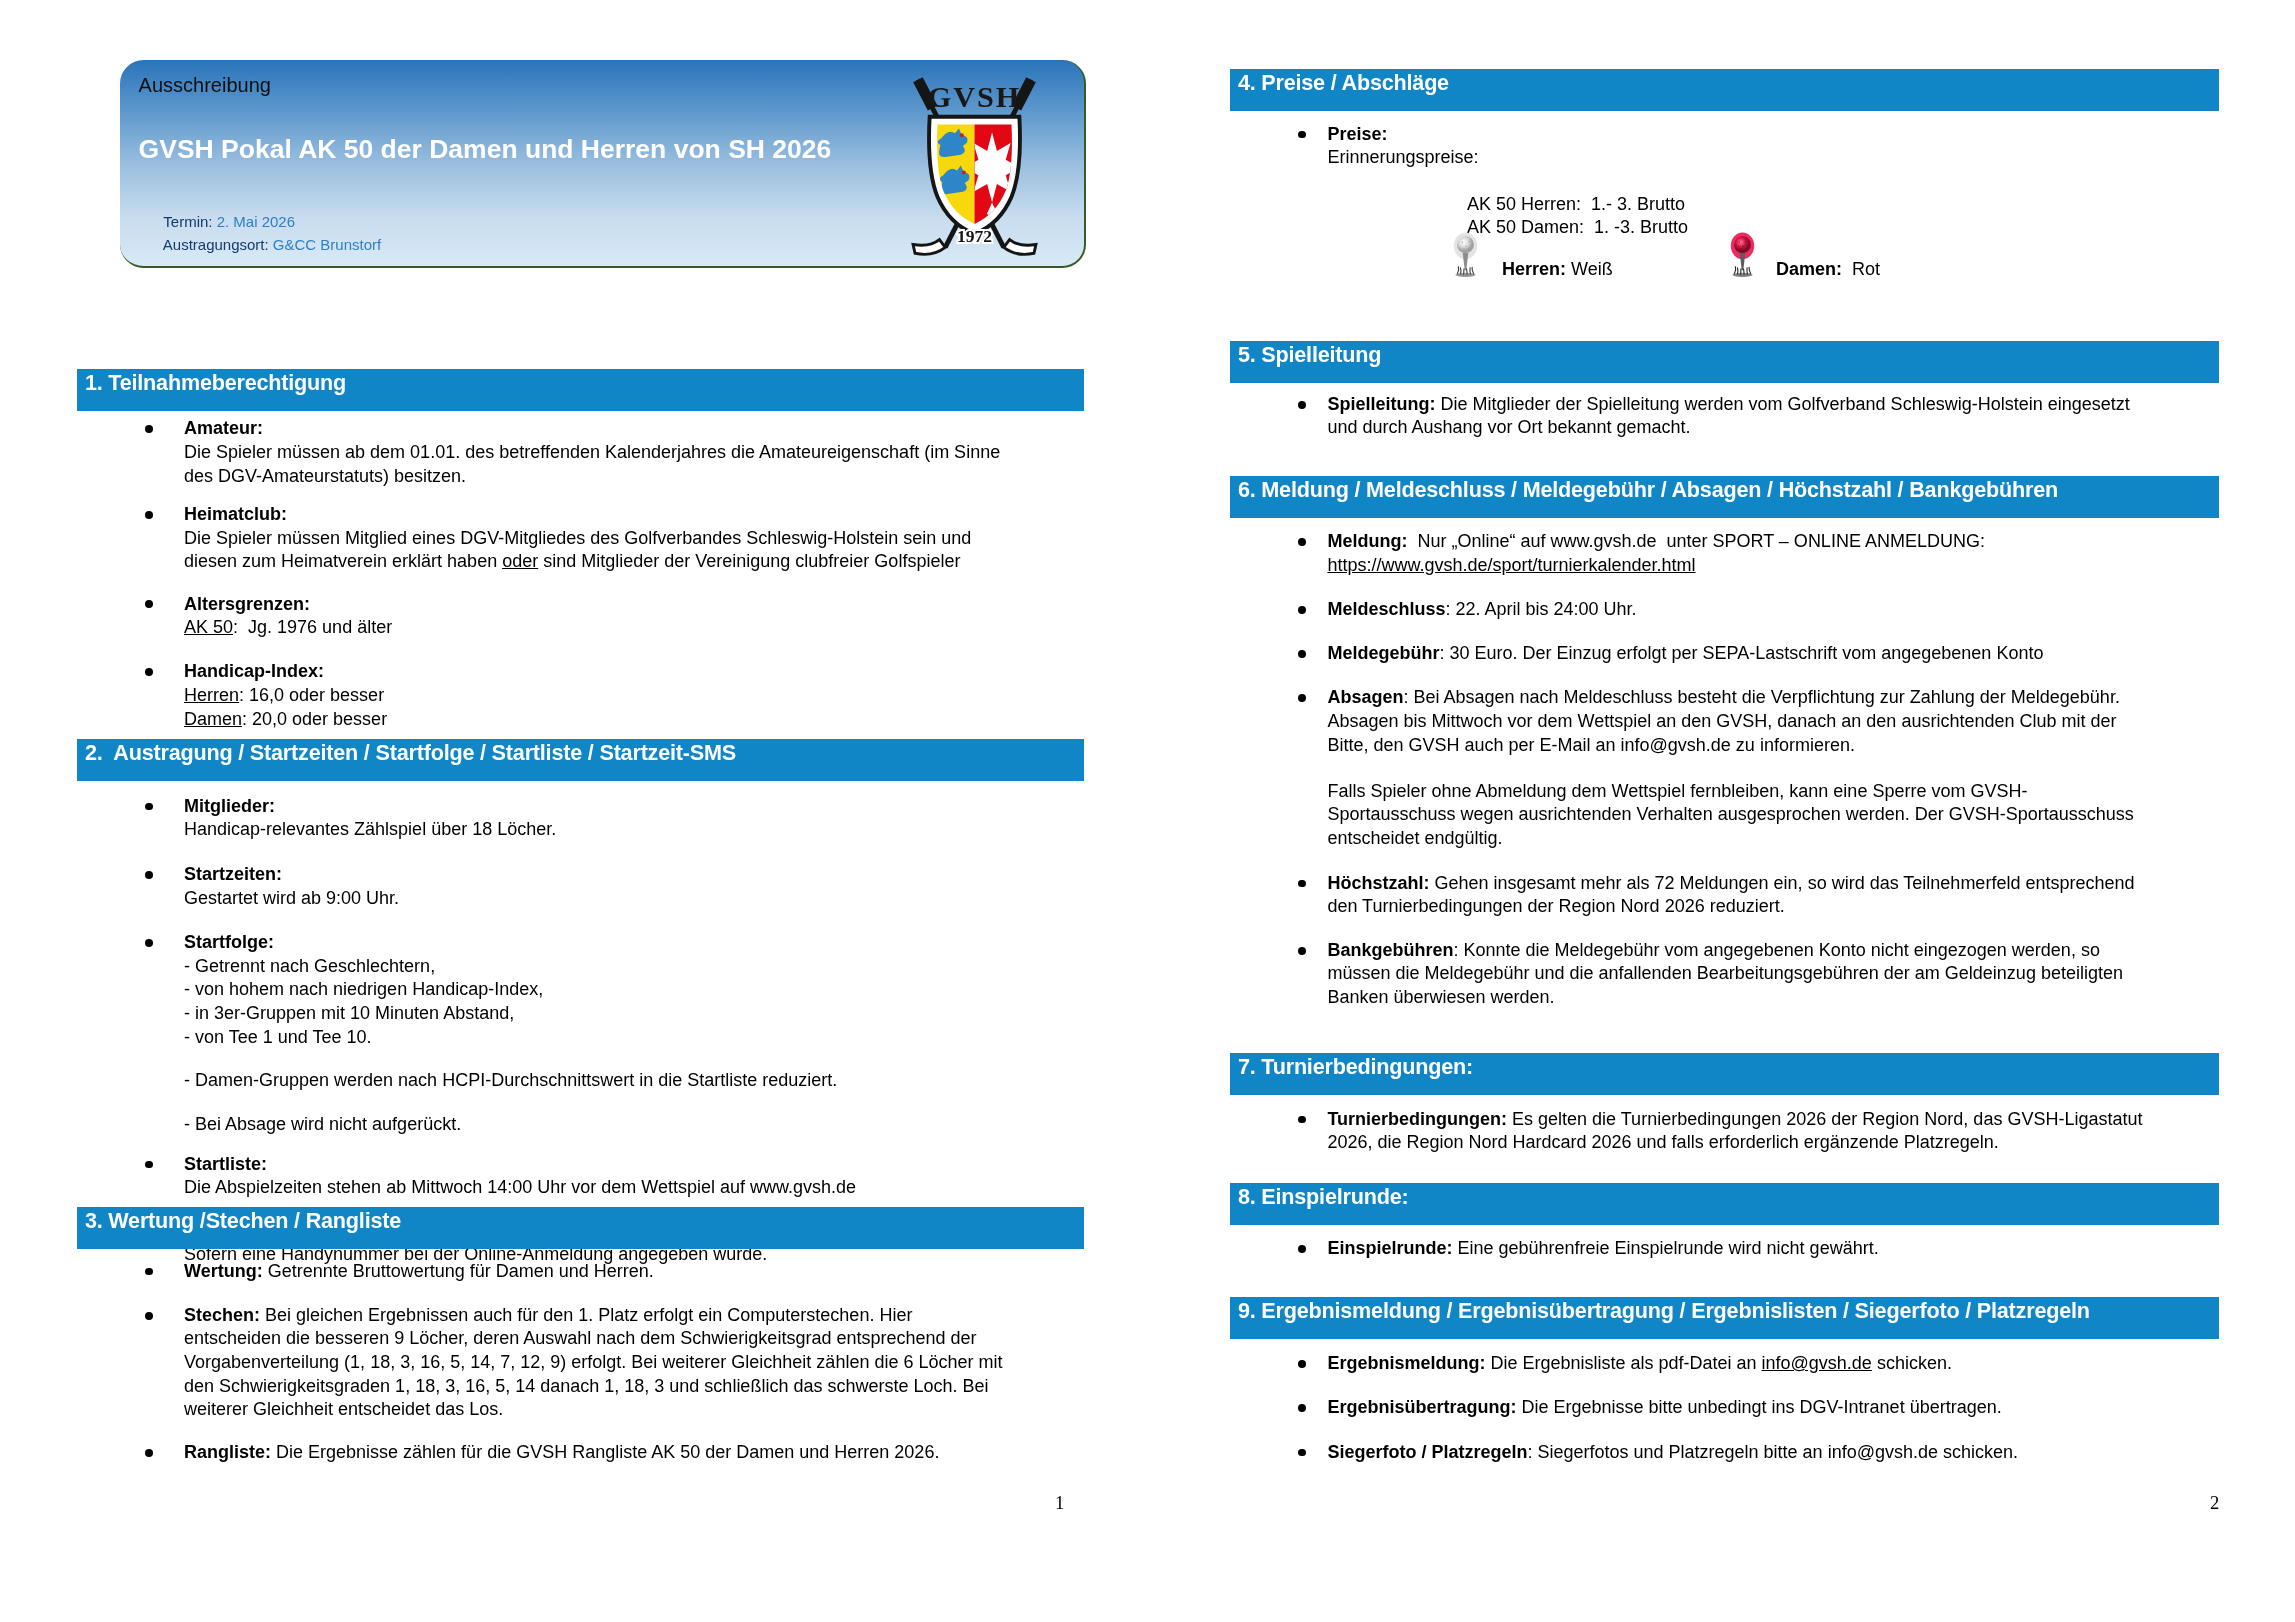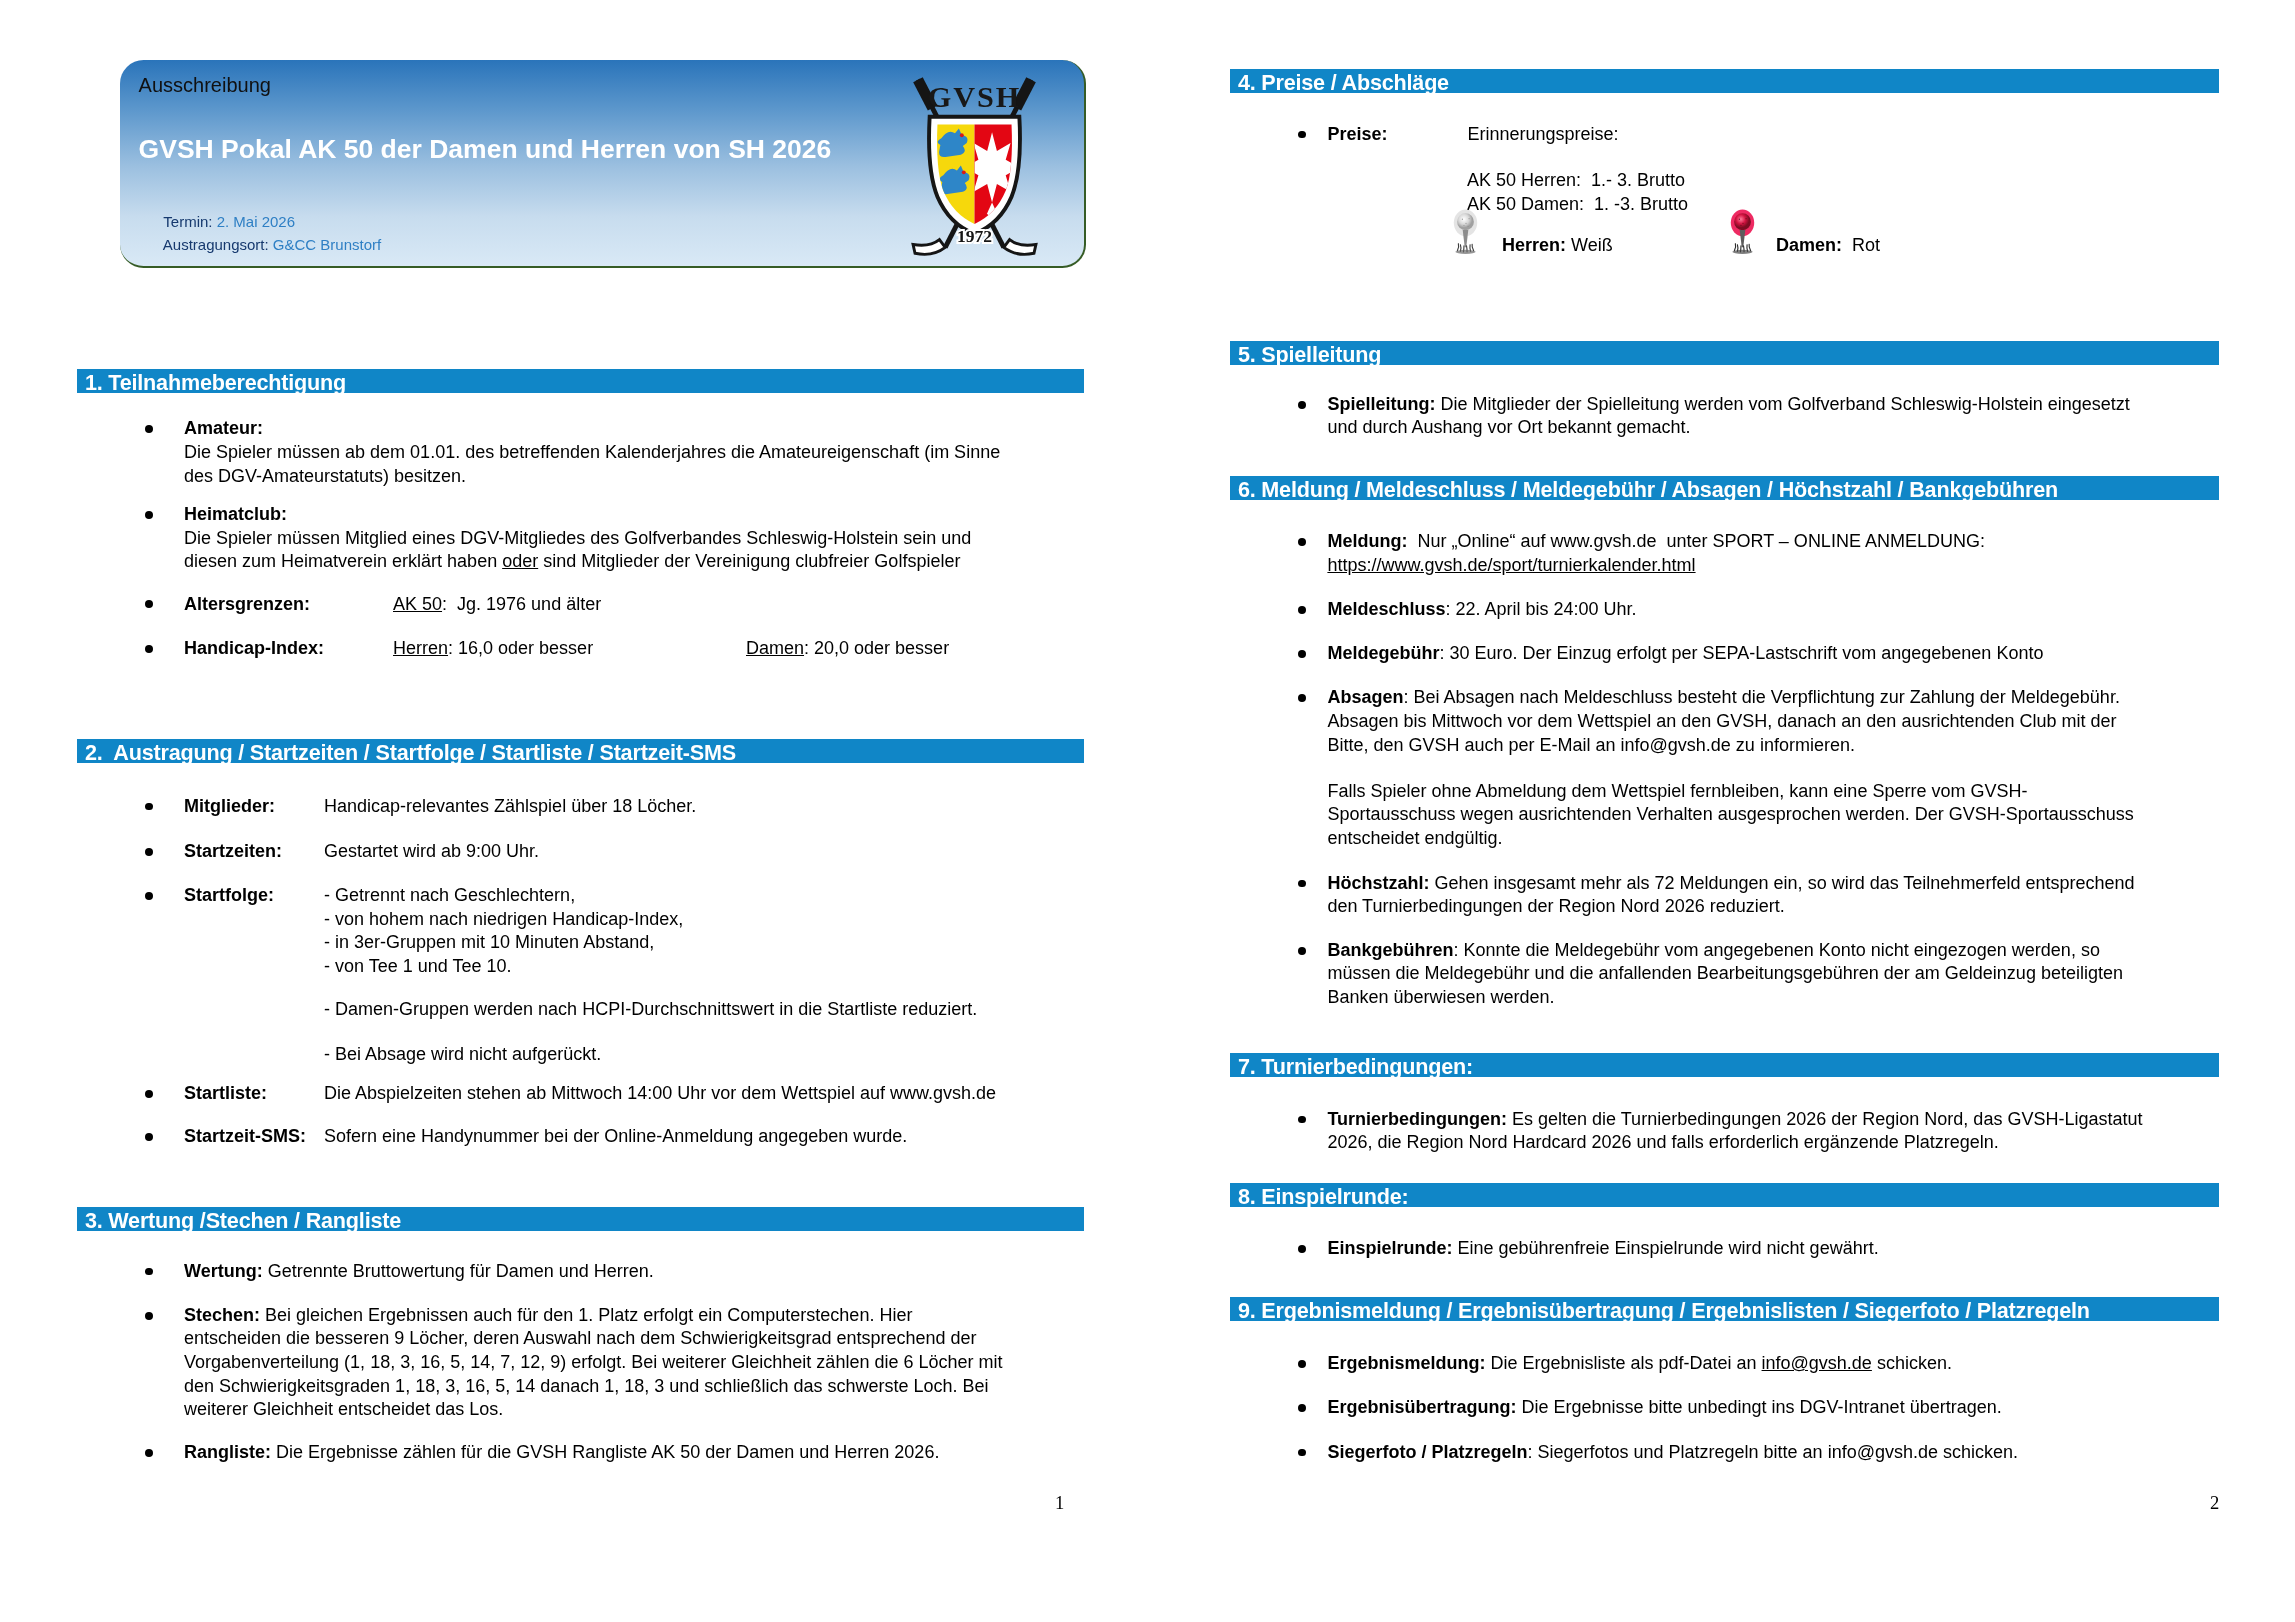--- a/index.html
+++ b/index.html
@@ -22,36 +22,36 @@
     border-right:2.5px solid var(--green);border-bottom:2.9px solid var(--green);}
   .ausschreibung{position:absolute;left:18.6px;top:13.7px;font-size:20px;color:#101010;}
   .doctitle{position:absolute;left:18.6px;top:74px;font-size:26.5px;font-weight:bold;color:#ffffff;white-space:pre;}
   .meta{position:absolute;left:18.6px;font-size:15px;white-space:pre;}
   .meta .metalbl{color:var(--navy);}
   .meta .metaval{color:var(--metablue);}
   .logo{position:absolute;right:20.6px;top:7.9px;width:177px;height:195px;}
 
   
   .bar{position:absolute;background:var(--accent);color:#fff;font-weight:bold;
-       font-size:21.6px;line-height:28.5px;height:24px;padding-left:7.9px;white-space:pre;
+       font-size:21.6px;line-height:28.5px;height:42px;padding-left:7.9px;white-space:pre;
        letter-spacing:-0.2px;}
   #page1 .bar{left:77px;width:999px;}
   #page2 .bar{left:82px;width:981px;}
 
   .content{position:absolute;right:0;}
   #page1 .content{left:145px;}
   #page2 .content{left:150px;}
   .row{position:relative;}
   #page1 .row{padding-left:39px;}
   #page2 .row{padding-left:29.4px;}
   .dot{position:absolute;left:0;top:7.9px;width:7.9px;height:7.9px;border-radius:50%;background:#000;}
   .ln{font-size:18px;line-height:23.6px;white-space:pre;}
   .b{font-weight:bold;}
   .u{text-decoration:underline;}
-  .cols{display:flex;}
+  .cols{display:flex;flex-direction:column;}
   .lbl1{width:209px;flex:none;}  
   .lbl2{width:140px;flex:none;}  
   .w720{width:353px;flex:none;}
   .pageno{position:absolute;top:1492px;font-size:18.6px;font-family:"Liberation Serif",serif;}
   #page1 .pageno{left:1055px;}
   #page2 .pageno{left:1062px;}
 
   .tees{position:relative;height:61px;margin-top:-9.8px;}
   .tee{position:absolute;top:1px;width:31px;height:51px;}
   .teelbl{position:absolute;top:28.5px;font-size:18px;white-space:pre;}

